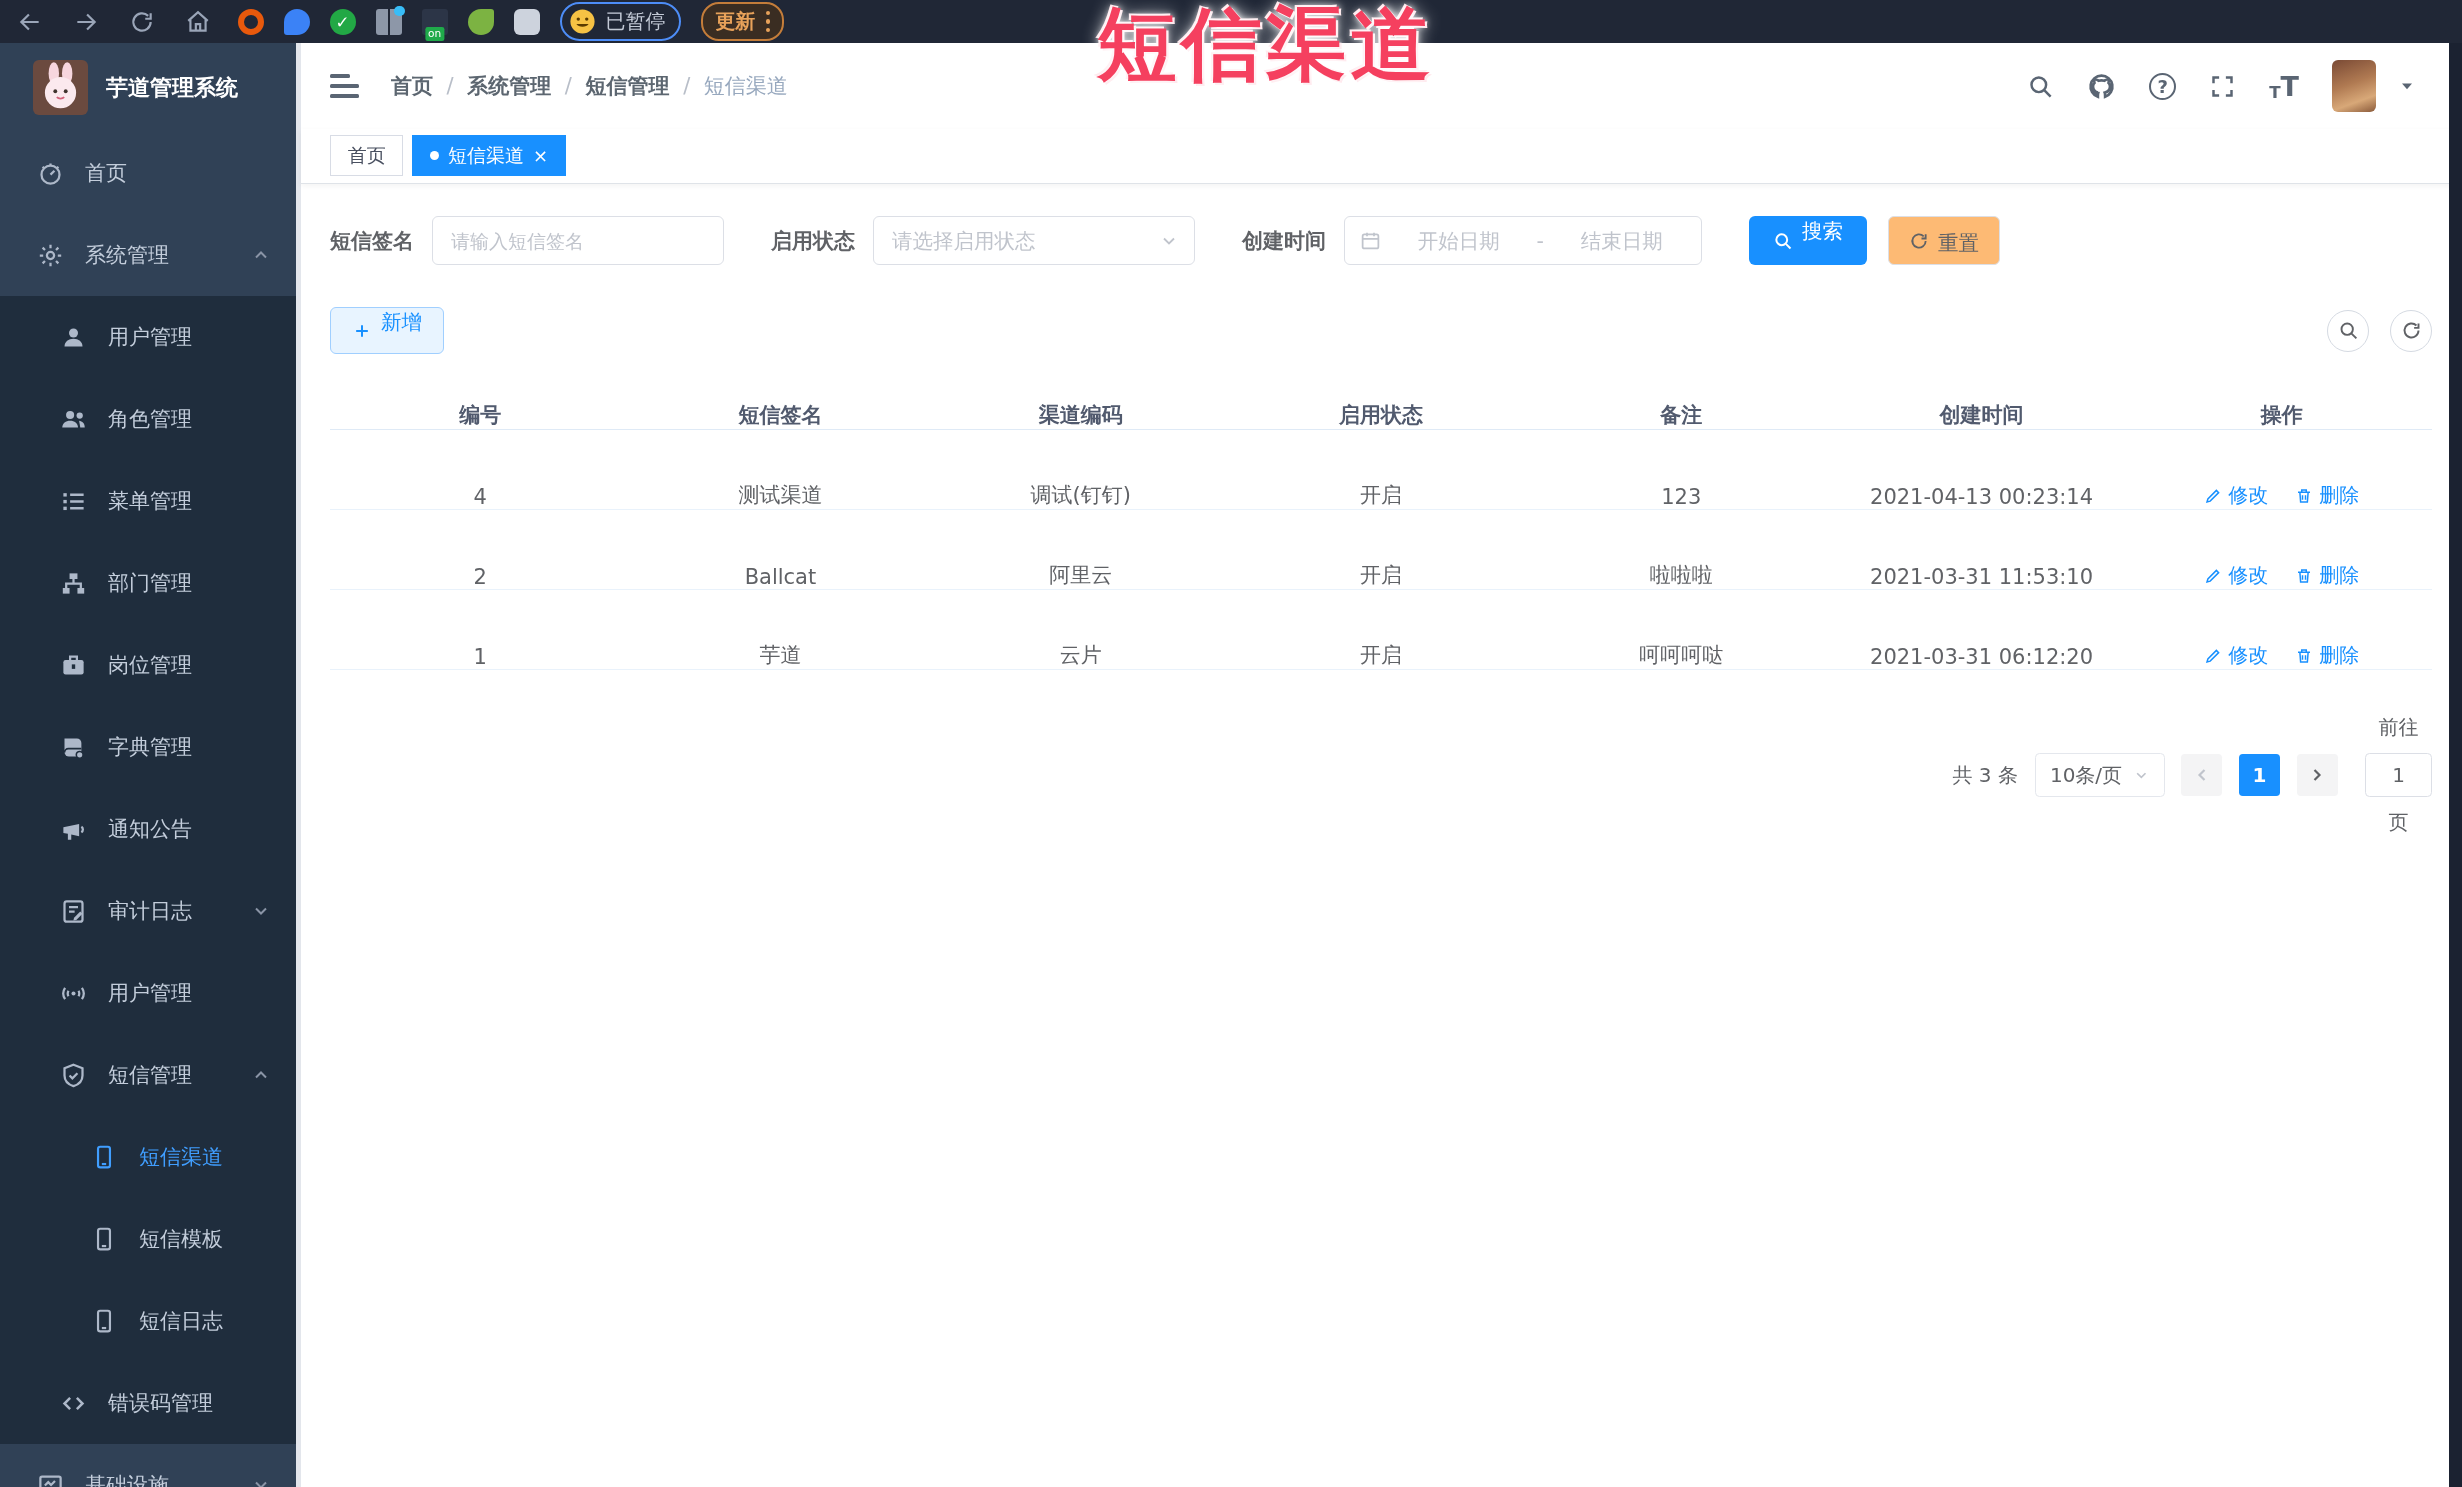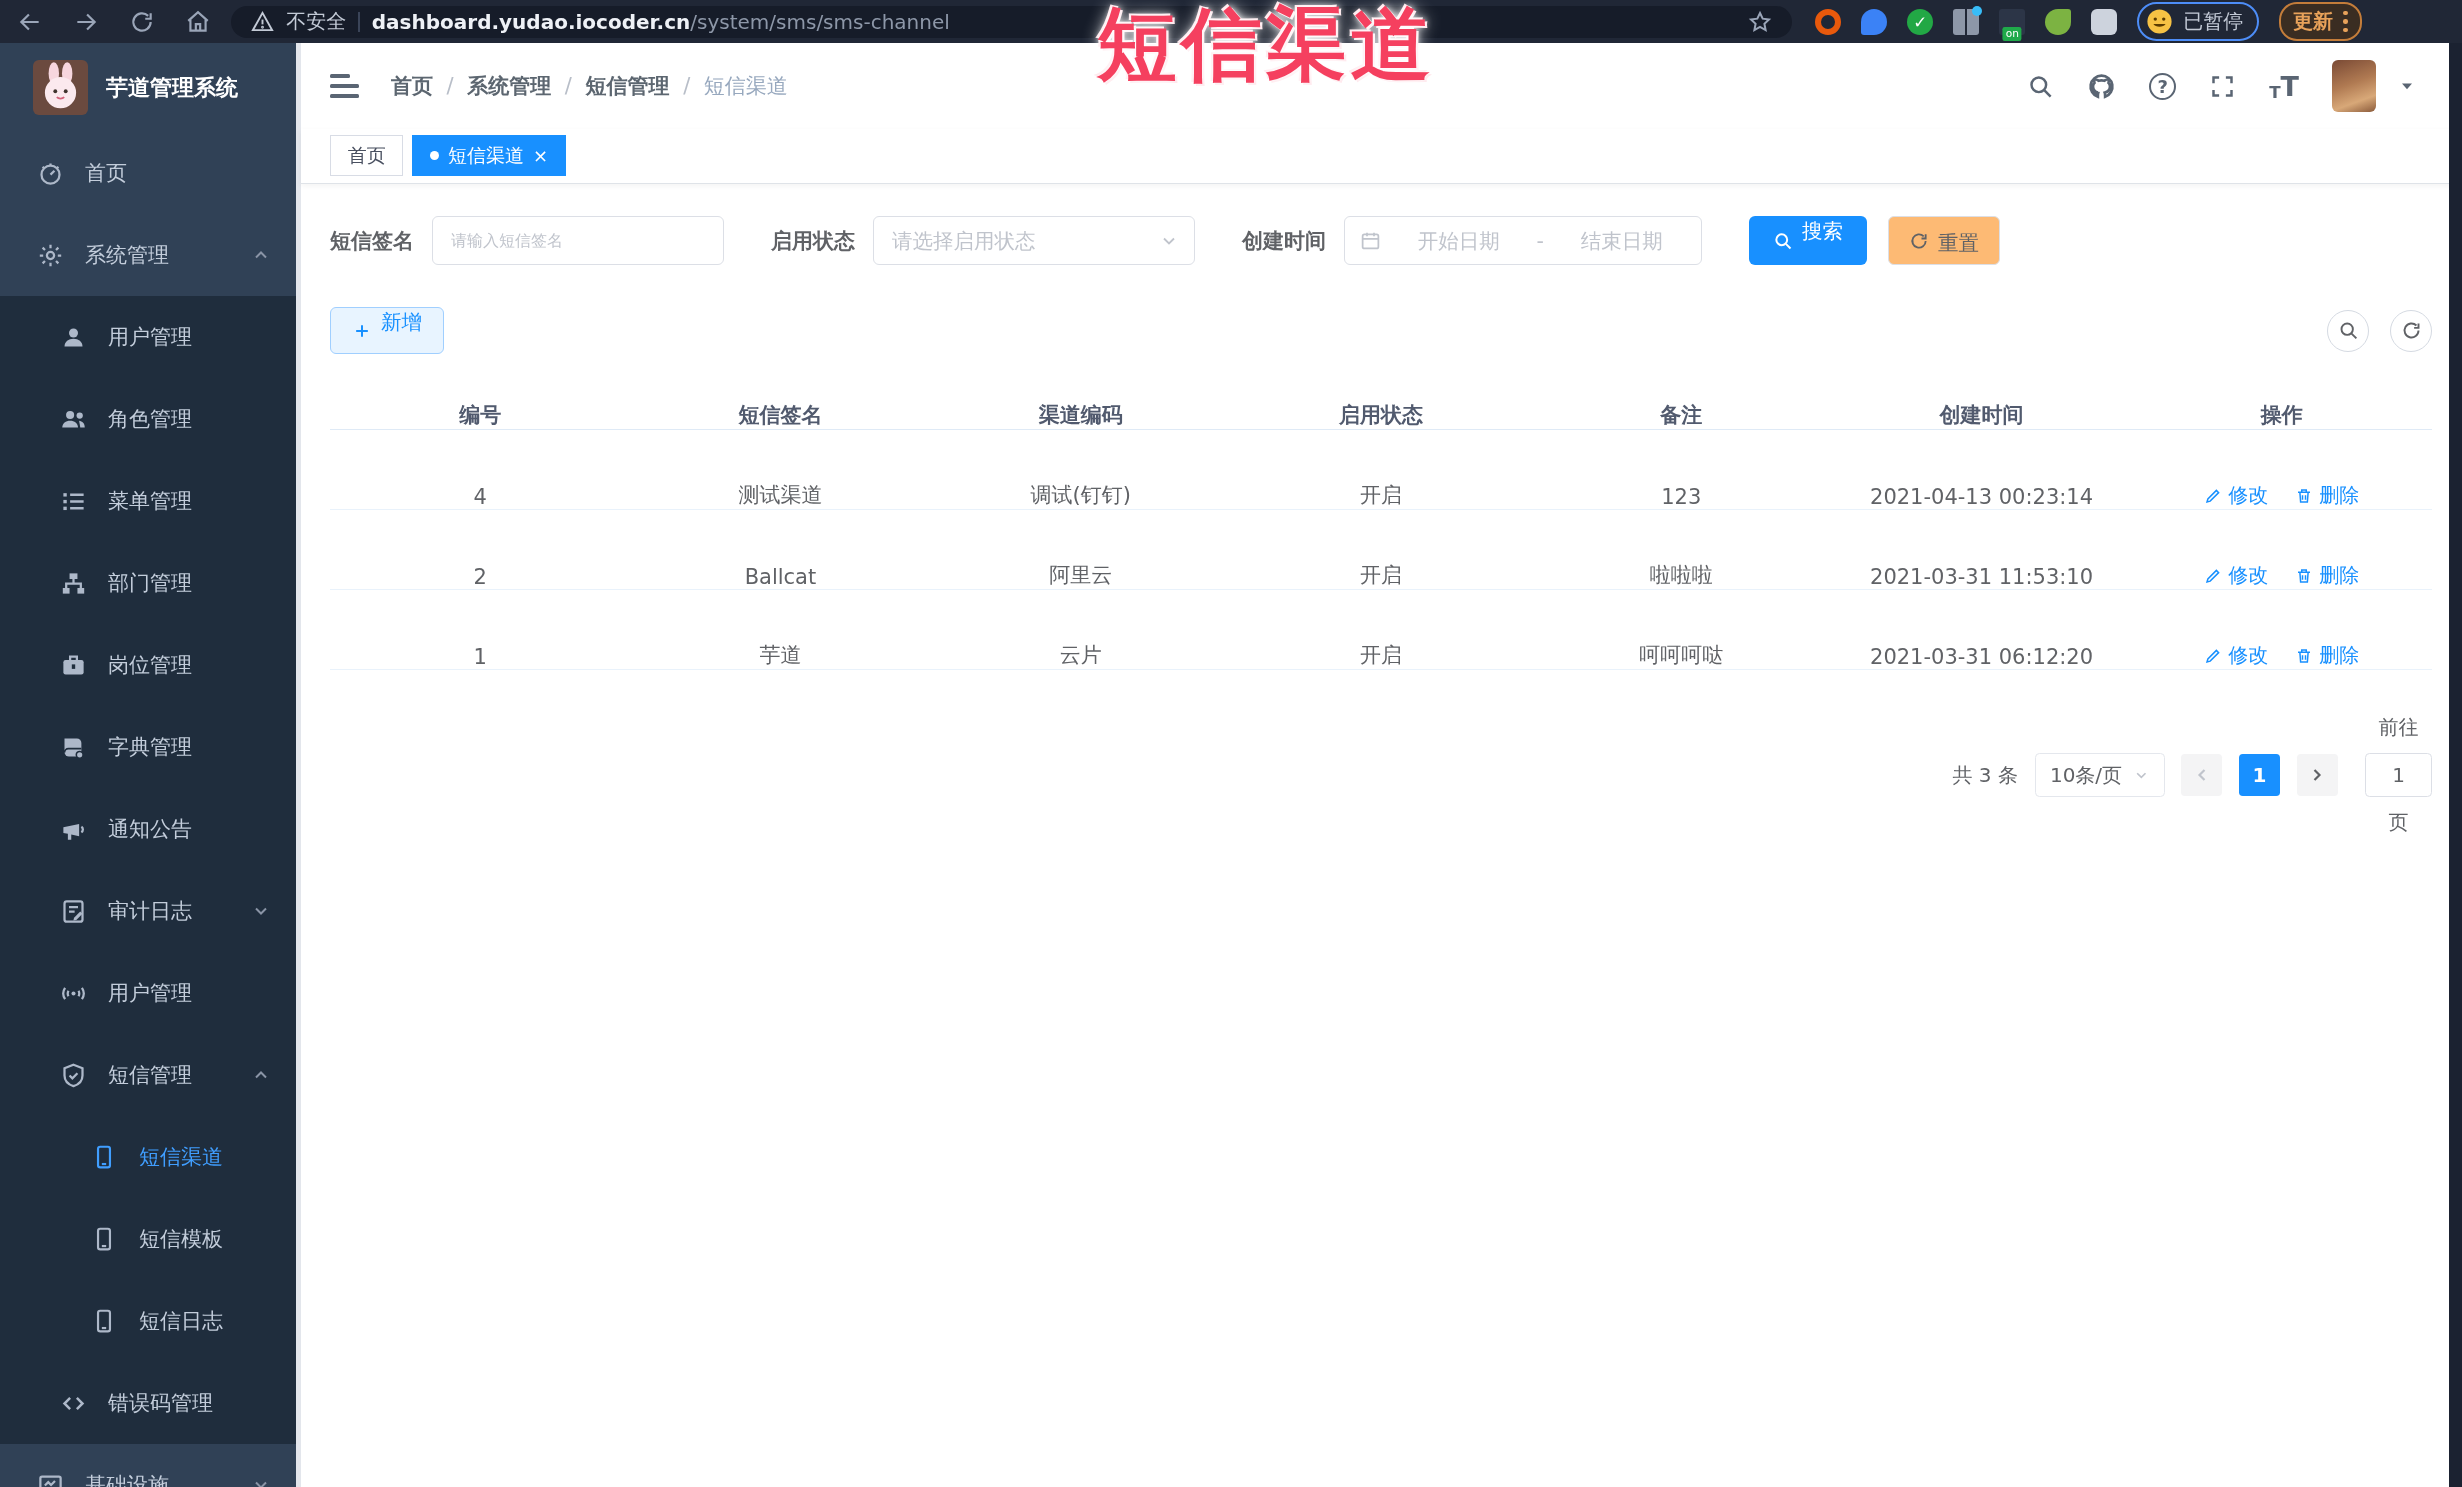--- a/index.html
+++ b/index.html
@@ -75,21 +75,21 @@
   .tab { height:41px; display:flex; align-items:center; gap:9px; padding:0 16.7px; border:1.5px solid #d8dce5; background:#fff; font-size:19px; color:#495060; cursor:pointer; }
   .tab.active { background:#1890ff; border-color:#1890ff; color:#fff; }
   .tab .tabdot { width:9px; height:9px; border-radius:50%; background:#fff; }
   .tab .tabx { font-size:18px; }
 
   
   .content { padding:32px 30px 0 29px; position:relative; }
   .filters { display:flex; align-items:center; }
   .flabel { font-size:21px; font-weight:700; color:#606266; margin-right:18px; white-space:nowrap; }
   .fitem { display:flex; align-items:center; margin-right:47px; }
-  .tinput { width:292px; height:49px; border:1.5px solid #dcdfe6; border-radius:6px; font-size:16px; padding:0 18px; color:#606266; outline:none; font-family:inherit; }
+  .tinput { width:292px; height:49px; border:1.5px solid #dcdfe6; border-radius:6px; font-size:19px; padding:0 18px; color:#606266; outline:none; font-family:inherit; }
   .tinput::placeholder { color:#c0c4cc; }
   .fselect { width:322px; height:49px; border:1.5px solid #dcdfe6; border-radius:6px; display:flex; align-items:center; padding:0 15px 0 18px; color:#c0c4cc; font-size:20.5px; }
   .fselect .ph { flex:1; }
   .daterange { width:358px; height:49px; border:1.5px solid #dcdfe6; border-radius:6px; display:flex; align-items:center; padding:0 15px; color:#c0c4cc; font-size:20.5px; gap:13.6px; }
   .daterange .sep { color:#c0c4cc; }
   .btn { height:49px; border-radius:6px; font-size:20.5px; display:inline-flex; justify-content:center; gap:9px; cursor:pointer; border:1.5px solid transparent; white-space:nowrap; }
   .btn-primary { background:#1890ff; color:#fff; padding:0 23px; }
   .btn-plain { background:#fdba74; border-color:#dcdfe6; color:#606266; padding:12px 20px; margin-left:21px; }
   .btn-add { background:#e8f4ff; border-color:#a0cfff; color:#1890ff; padding:0 21px; height:47px; }
 
@@ -139,37 +139,20 @@
       </span>
     <span class="ico">
         <svg width="26" height="26" viewBox="0 0 24 24" fill="none" stroke="currentColor" stroke-width="2">
           <path d="M20 12a8 8 0 1 1-2.34-5.66"></path>
           <path d="M20 4v5h-5"></path>
         </svg>
       </span>
     <span class="ico">
         <svg width="26" height="26" viewBox="0 0 24 24" fill="none" stroke="currentColor" stroke-width="2">
           <path d="M3 11l9-8 9 8M5 10v10h14V10M10 20v-6h4v6"></path>
-        </svg>
-      </span>
-  </div>
-  <div class="url-pill">
-    <span class="ico" style="color:#c3cad6">
-        <svg width="23" height="23" viewBox="0 0 24 24" fill="none" stroke="currentColor" stroke-width="2">
-          <path d="M12 3L2 21h20L12 3z"></path>
-          <path d="M12 10v5"></path>
-          <circle cx="12" cy="18" r="0.5" fill="currentColor"></circle>
-        </svg>
-      </span>
-    <span class="url-sec">不安全</span>
-    <span class="url-div"></span>
-    <span class="url-text"><b class="url-host">dashboard.yudao.iocoder.cn</b><span class="url-path">/system/sms/sms-channel</span></span>
-    <span class="url-star ico">
-        <svg width="24" height="24" viewBox="0 0 24 24" fill="none" stroke="currentColor" stroke-width="2">
-          <path d="M12 3l2.7 5.7 6.3.8-4.6 4.3 1.2 6.2-5.6-3.1-5.6 3.1 1.2-6.2L3 9.5l6.3-.8z"></path>
         </svg>
       </span>
   </div>
   <div class="bext">
     <span class="extdot ext-orange"></span>
     <span class="extdot ext-drop"></span>
     <span class="extdot ext-check">✓</span>
     <span class="extdot ext-grid"></span>
     <span class="ext-on"></span>
     <span class="extdot ext-leaf"></span>

